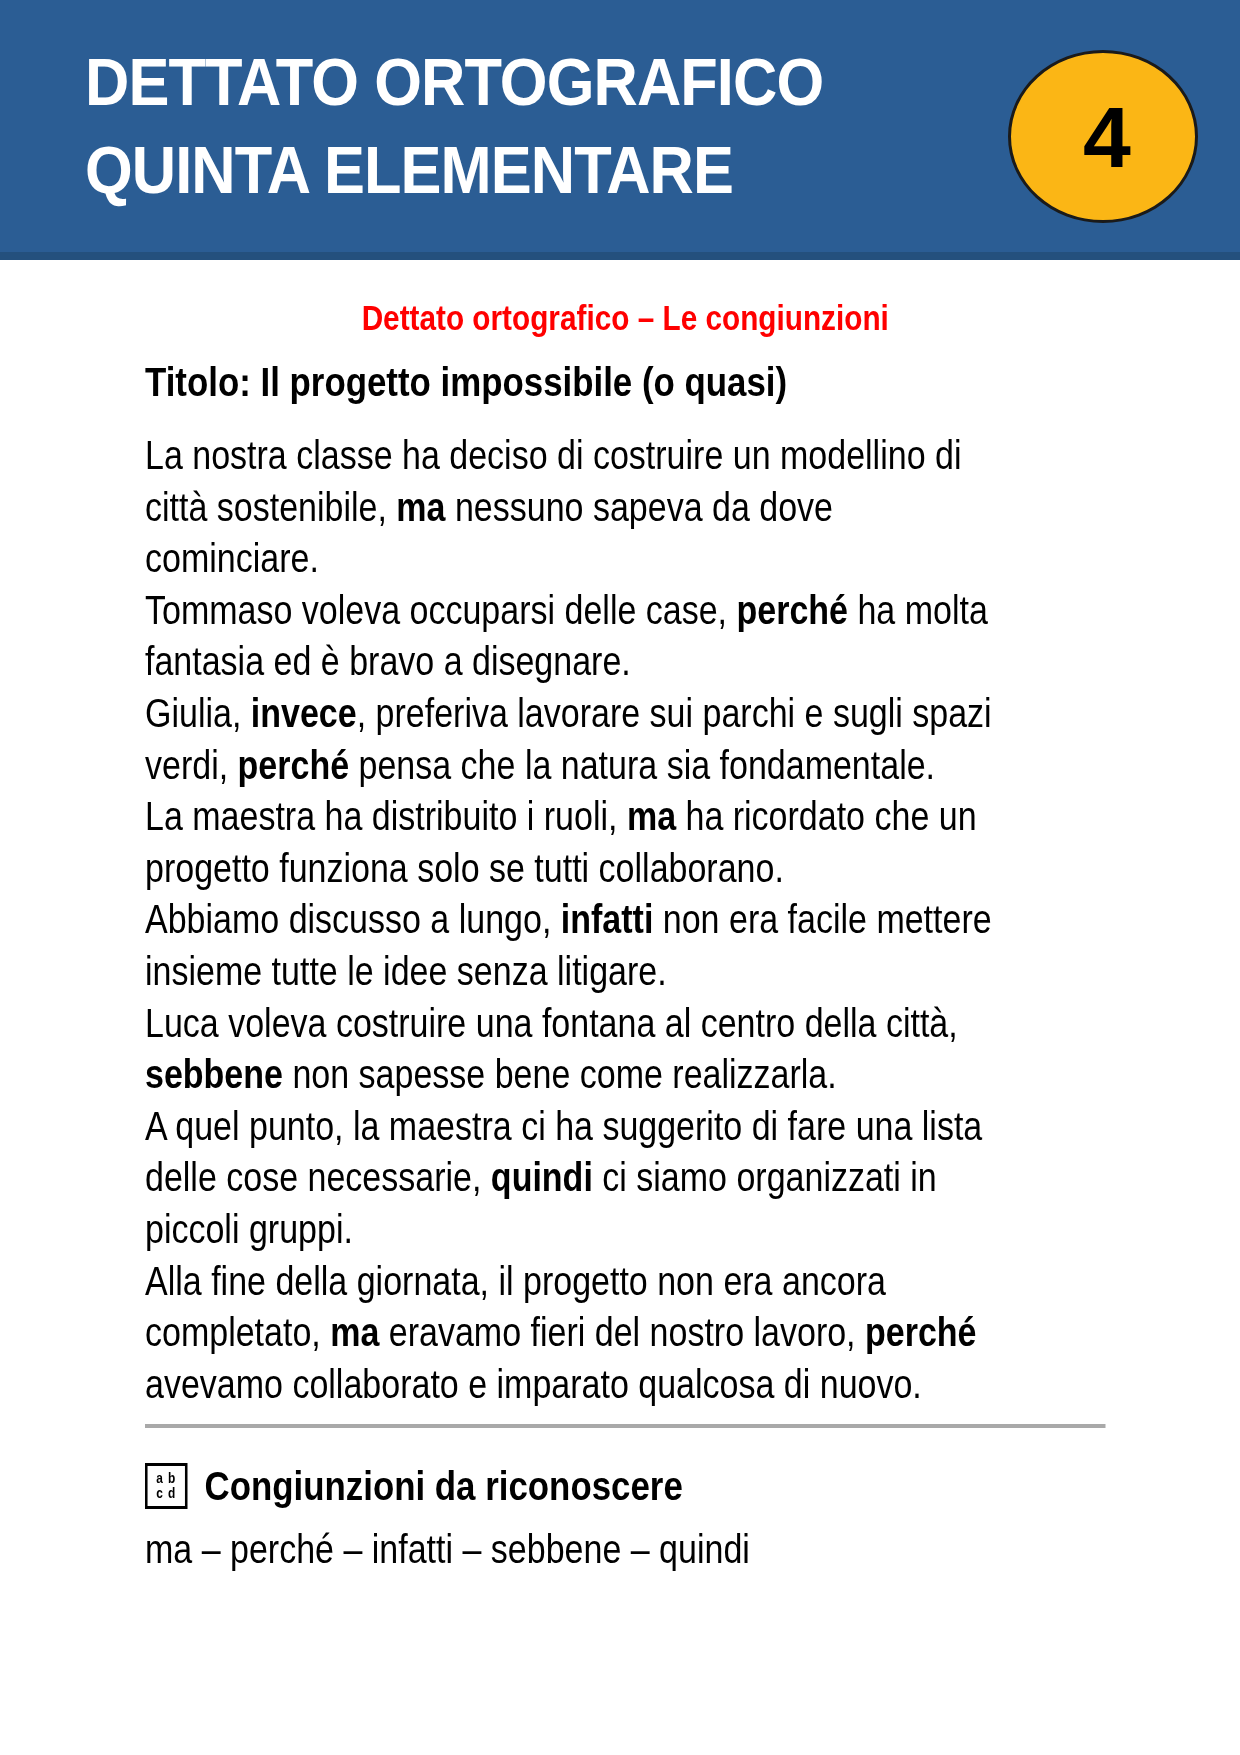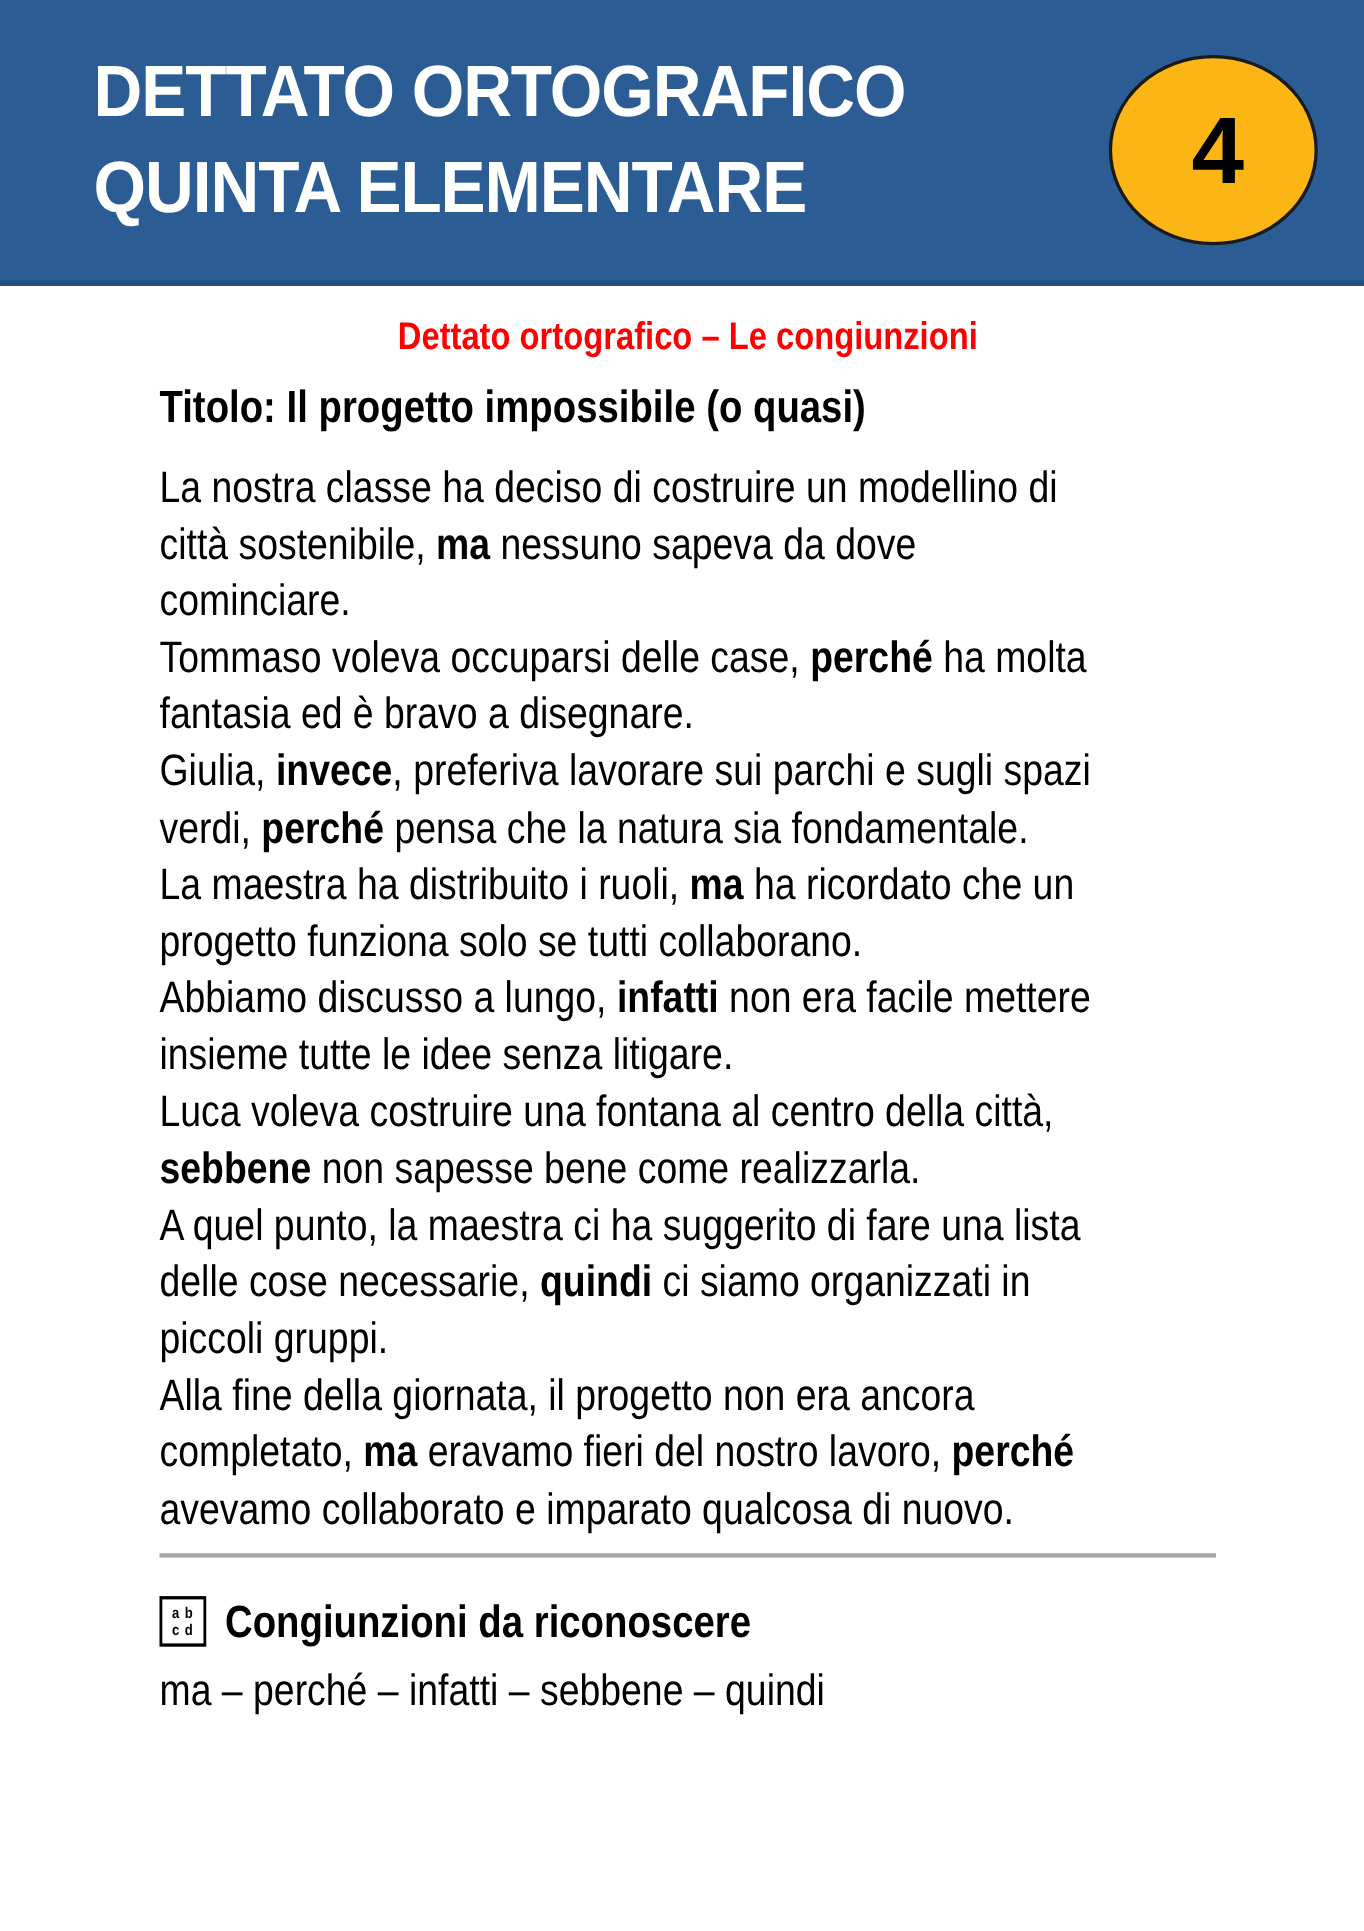--- a/index.html
+++ b/index.html
@@ -9,21 +9,21 @@
     font-family:"Liberation Sans",sans-serif;
     color:#000;
     overflow:hidden;
     position:relative;
   }
   
   .banner{
     position:relative;
     width:1240px;height:260px;
     box-sizing:border-box;
-    border-bottom:5px solid #f9a8d4;
+    border-bottom:8px solid #f9a8d4;
   }
   .banner-title{
     position:absolute;left:85px;top:38px;
     width:1000px;
     font-weight:bold;color:#ffffff;
     font-size:66px;line-height:88px;
     letter-spacing:-1px;
     transform:scaleX(0.93);transform-origin:left top;
     white-space:nowrap;
   }
@@ -33,21 +33,21 @@
     border:3px solid #1A1A1A;border-radius:50%;
     box-sizing:border-box;
     display:flex;align-items:center;justify-content:center;
   }
   .badge-number{
     font-weight:bold;font-size:86px;line-height:86px;color:#000;
     transform:translateX(4px);
   }
   
   .content{
-    position:absolute;left:145px;top:256px;
+    position:absolute;left:145px;top:268px;
     width:960px;
   }
   .condensed{
     width:1130px;
     transform:scaleX(0.85);transform-origin:left top;
   }
   .subtitle{
     margin-top:28px;
     font-size:35px;line-height:44px;font-weight:bold;
     text-align:center;

